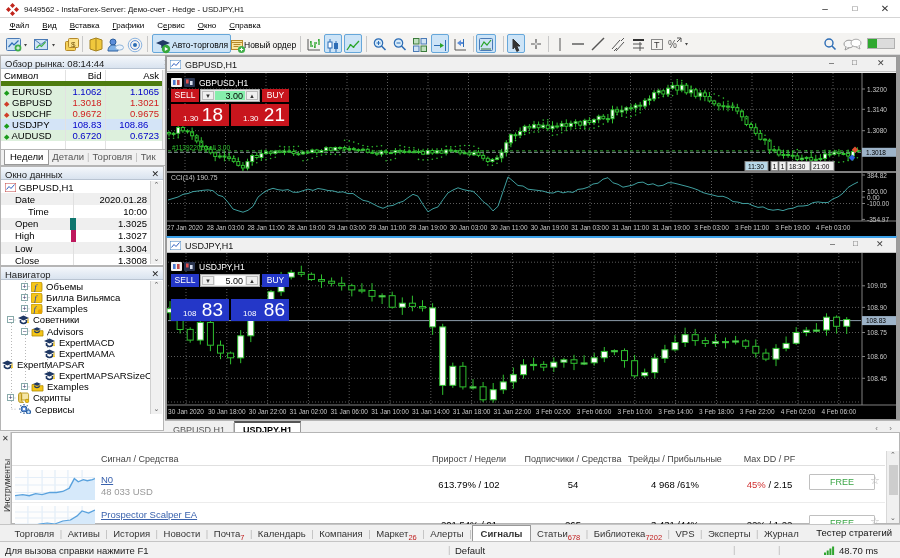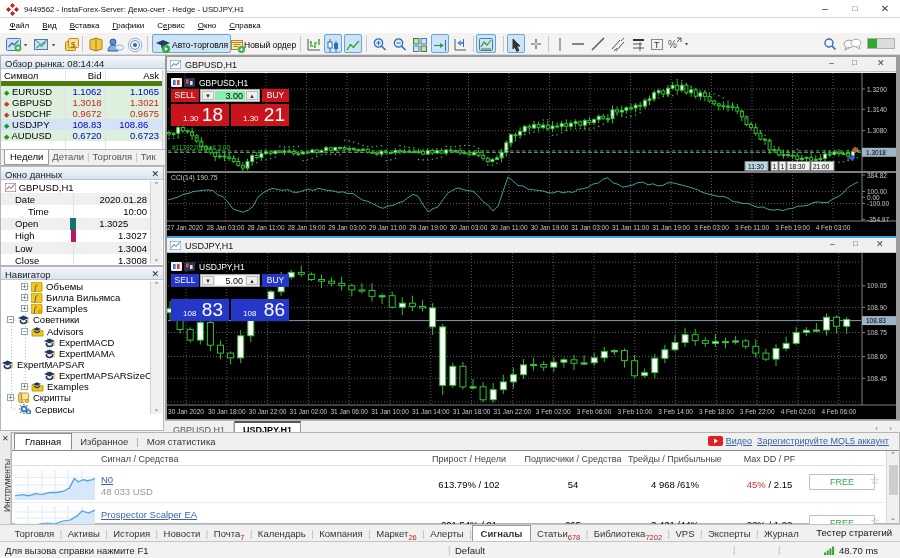--- a/index.html
+++ b/index.html
@@ -277,21 +277,21 @@
    <tr style="background:#efefef">
             <td style="padding-left:14px">Date</td>
             <td style="text-align:right;border-left:1px solid #e0e0e0">2020.01.28</td>
           </tr>
    <tr>
             <td style="padding-left:27px">Time</td>
             <td style="text-align:right;border-left:1px solid #e0e0e0">10:00</td>
           </tr>
    <tr style="background:#efefef">
             <td style="padding-left:14px">Open</td>
-            <td style="text-align:center;border-left:6px solid #0f766e">1.3025</td>
+            <td style="text-align:right;border-left:6px solid #0f766e">1.3025</td>
           </tr>
    <tr>
             <td style="padding-left:14px">High</td>
             <td style="text-align:right;border-left:5px solid #be185d">1.3027</td>
           </tr>
    <tr style="background:#efefef">
             <td style="padding-left:14px">Low</td>
             <td style="text-align:right;border-left:1px solid #e0e0e0">1.3004</td>
           </tr>
    <tr>
@@ -1161,27 +1161,20 @@
  <span style="display:inline-block;padding:2px 8px;color:#555;border-right:1px solid #c5c5c5;font-size:9px">GBPUSD,H1</span><span style="display:inline-block;padding:2px 8px;background:#fff;border:1px solid #999;border-top:2px solid #555;font-size:9px;font-weight:bold">USDJPY,H1</span>
  <span style="position:absolute;right:22px;top:3px;color:#777;font-size:8px">‹</span><span style="position:absolute;right:8px;top:3px;color:#777;font-size:8px">›</span>
 </div>
 
 <div class="abs" style="left:0;top:432px;width:900px;height:92px;background:#f0f0f0">
  <div style="position:absolute;left:0;top:0;width:11px;height:92px;background:#ececec;border-right:1px solid #d0d0d0">
   <div style="position:absolute;left:-28px;top:40px;transform:rotate(-90deg);font-size:8.5px;color:#333;width:70px">Инструменты</div>
   <div style="position:absolute;left:2px;top:2px;font-size:8px;color:#333">✕</div>
  </div>
  <div style="position:absolute;left:11px;top:0;right:0;height:92px;background:#fff;border:1px solid #b5b5b5">
-  <div style="position:absolute;left:0;top:0;right:0;height:18px;background:#f0f0f0;border-bottom:1px solid #8a8a8a">
-   <span class="tbx-tab-act" style="margin-left:2px">Главная</span><span class="tbx-tab">Избранное</span><span style="color:#999">|</span><span class="tbx-tab">Моя статистика</span>
-   <span style="position:absolute;right:10px;top:3px"><svg width="15" height="10" viewBox="0 0 15 10" style="display:inline-block;vertical-align:-2px">
-            <rect width="15" height="10" rx="2" fill="#e02020"></rect>
-            <path d="M6 2.5l4 2.5-4 2.5z" fill="#fff"></path>
-          </svg> <a class="lnk">Видео</a>&nbsp; <a class="lnk">Зарегистрируйте MQL5 аккаунт</a></span>
-  </div>
   <div class="hdr" style="position:absolute;left:0;top:18px;right:14px;height:15px;border-bottom:1px solid #e0e0e0">
         <span style="position:absolute;left:89px;top:3px">Сигнал / Средства</span>
         <span style="position:absolute;left:397px;top:3px;width:120px;text-align:center">Прирост / Недели</span>
         <span style="position:absolute;left:501px;top:3px;width:120px;text-align:center">Подписчики / Средства</span>
         <span style="position:absolute;left:603px;top:3px;width:120px;text-align:center">Трейды / Прибыльные</span>
         <span style="position:absolute;left:705px;top:3px;width:105px;text-align:center">Max DD / PF</span>
       </div>
       <div style="position:absolute;left:0;top:33px;right:14px;height:37px;border-bottom:1px solid #ececec;font-size:9.5px">
         <span style="position:absolute;left:3px;top:4px">
           <svg width="80" height="30" viewBox="0 0 62 28" preserveAspectRatio="none">

